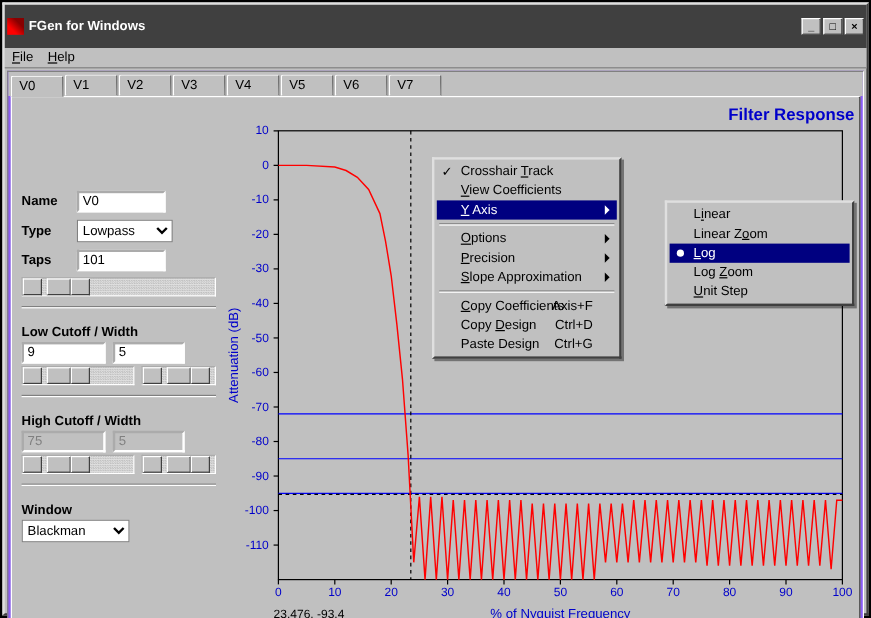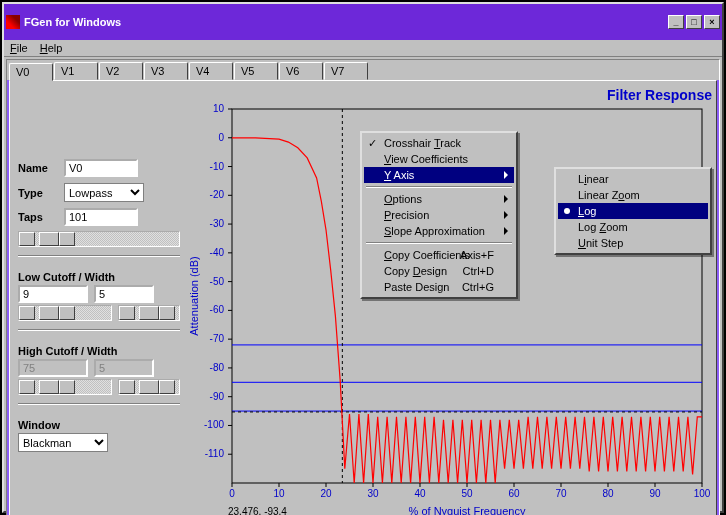--- a/index.html
+++ b/index.html
@@ -13,21 +13,21 @@
   .window {
     width: 722px;
     height: 511px;
     background: #c0c0c0;
     border: 2px solid;
     border-color: #dfdfdf #404040 #404040 #dfdfdf;
     display: flex;
     flex-direction: column;
   }
   .titlebar {
-    background: #6d28d9;
+    background: #404040;
     color: #fff;
     height: 18px;
     display: flex;
     align-items: center;
     padding: 18px 2px;
     font-weight: bold;
     font-size: 11px;
   }
   .titlebar .icon {
     width: 14px; height: 14px;

